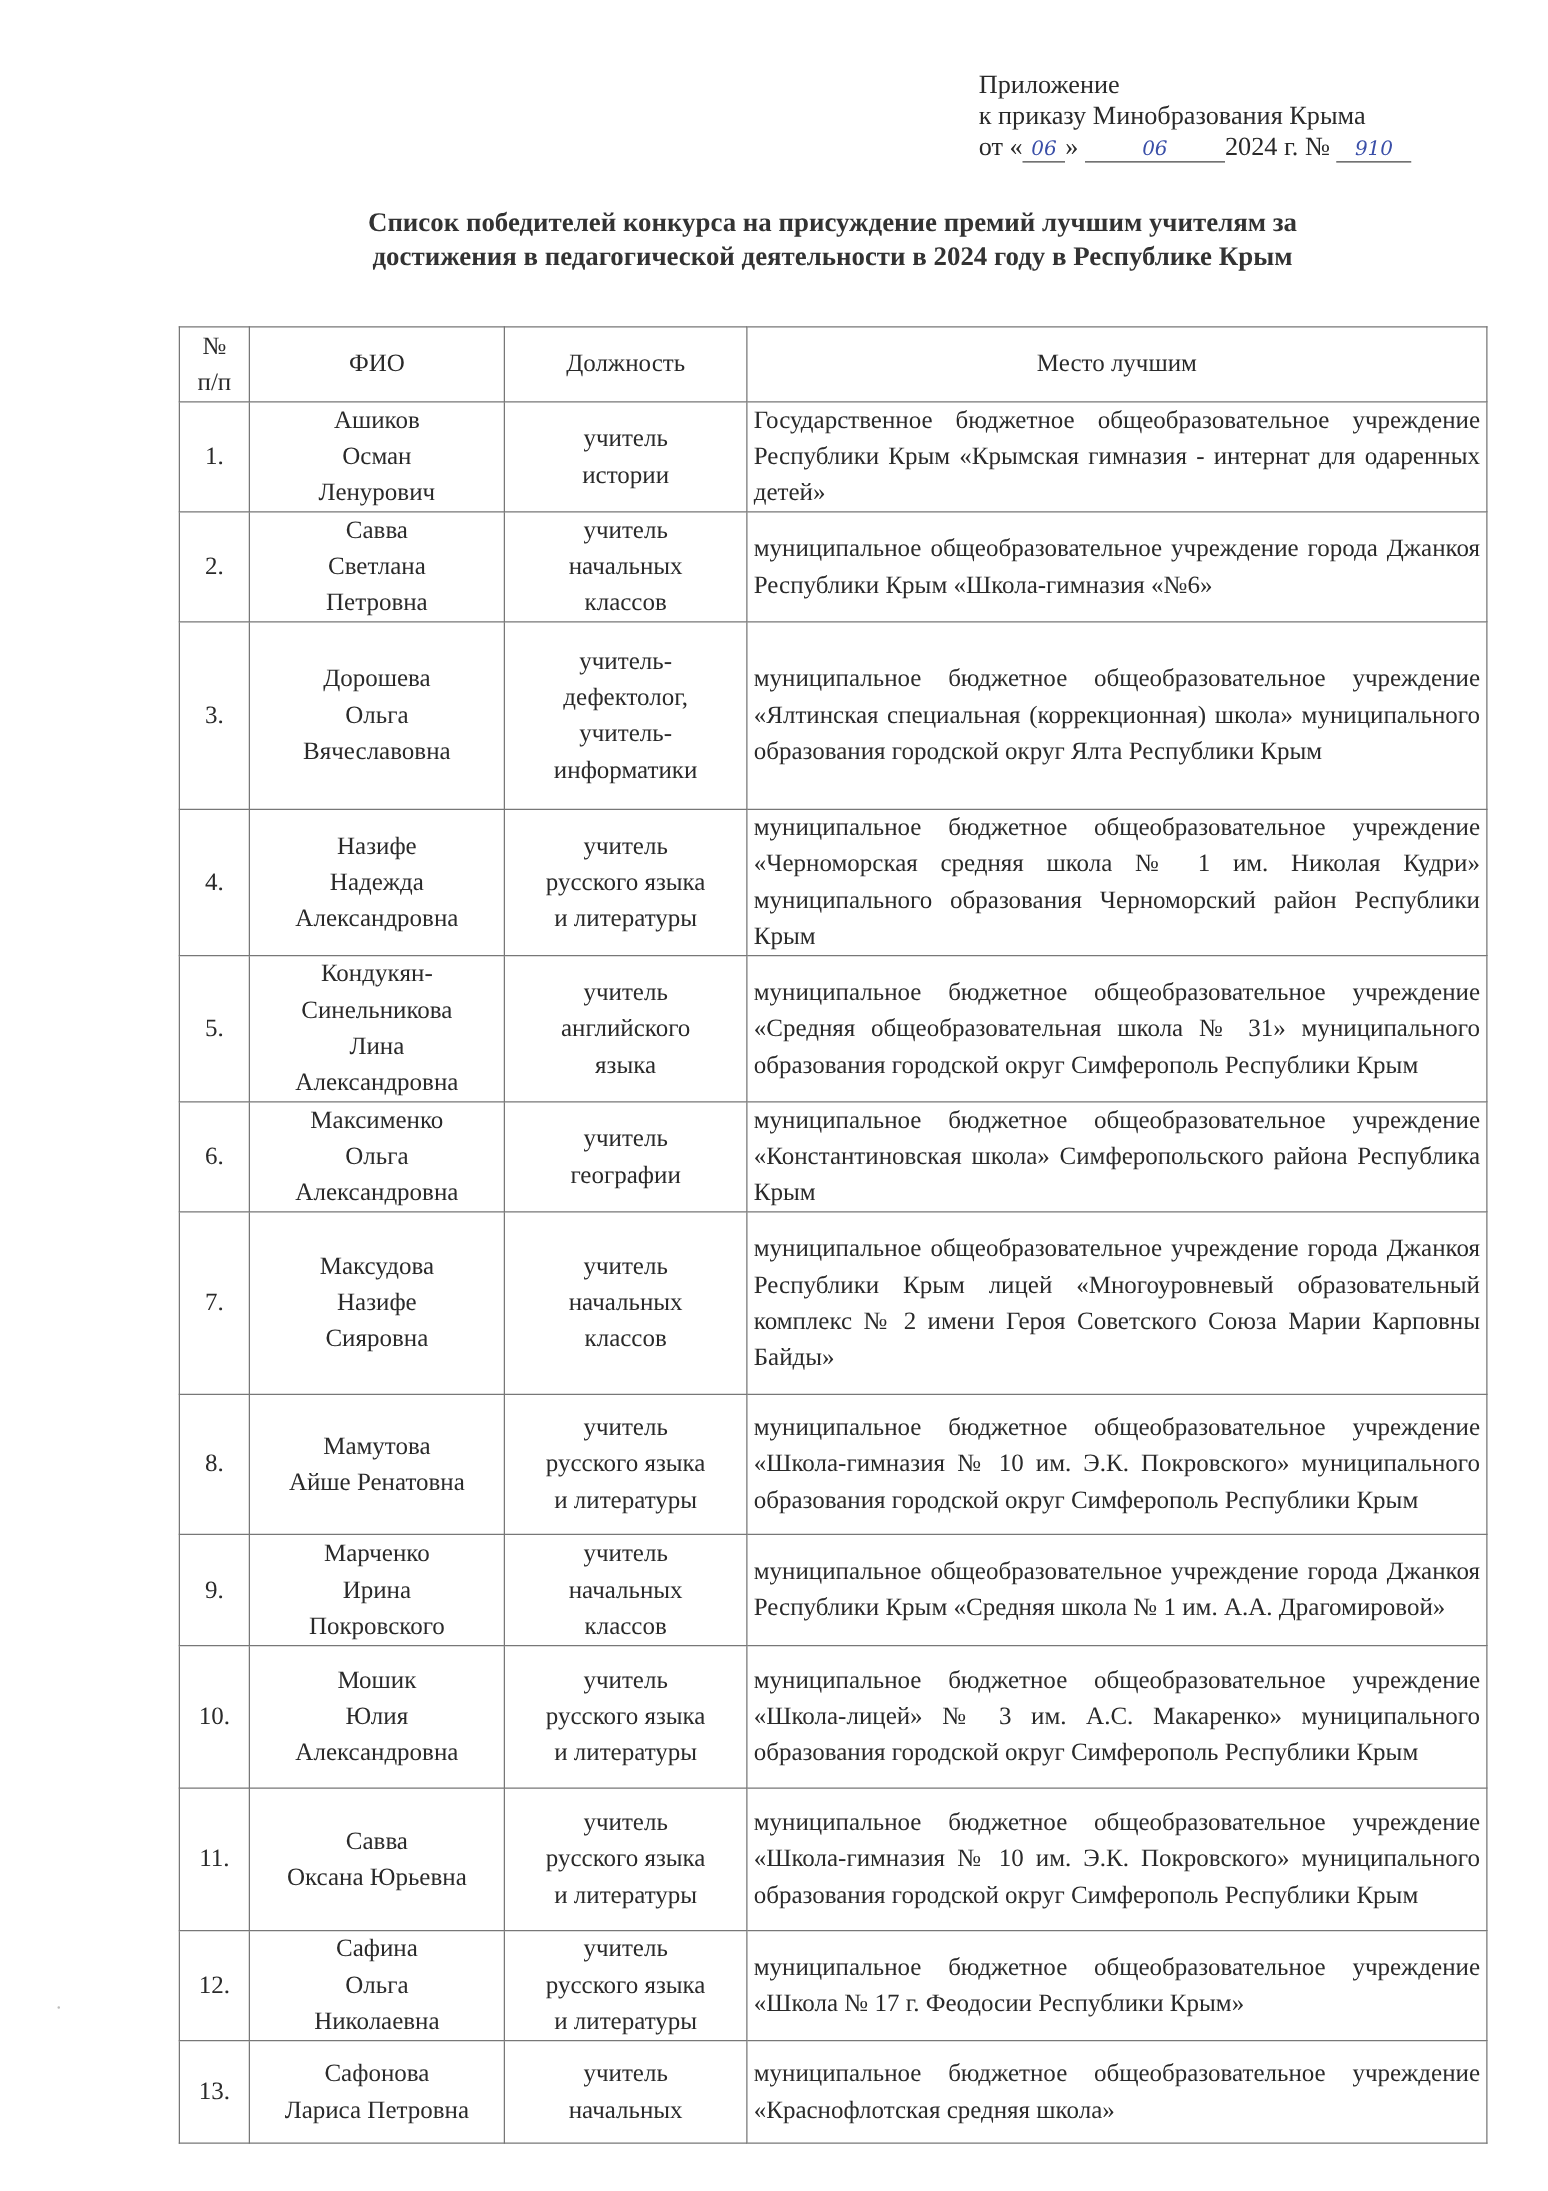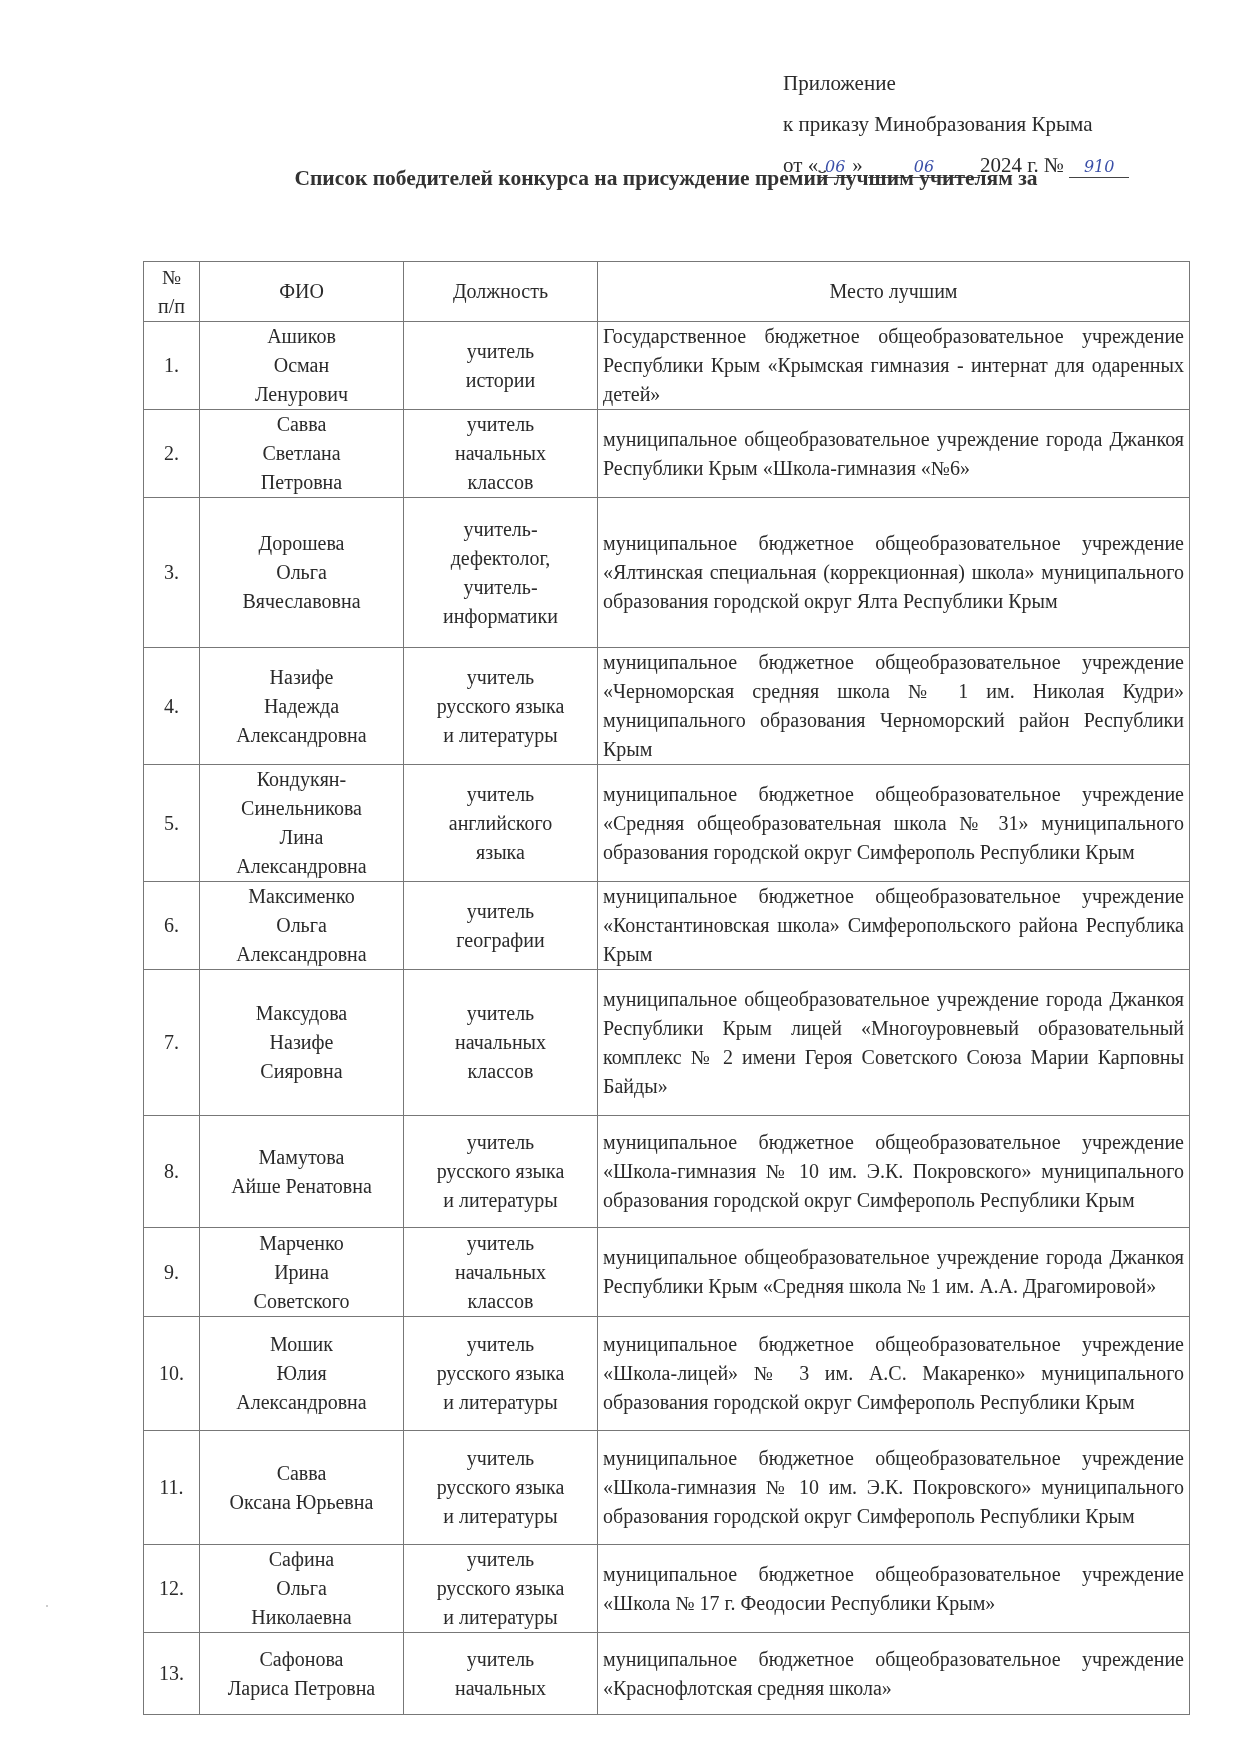--- a/index.html
+++ b/index.html
@@ -5,21 +5,21 @@
   html, body { margin: 0; padding: 0; background: #ffffff; }
   body {
     width: 1238px; height: 1753px; position: relative; overflow: hidden;
     font-family: "Liberation Serif", "DejaVu Serif", serif;
     color: #2a2a2a;
   }
   .appendix {
     position: absolute; left: 783px; top: 55px;
     font-size: 21px; line-height: 25px;
   }
-  .appendix .line { white-space: nowrap; margin-top: 16px; }
+  .appendix .line { white-space: nowrap; }
   .hand {
     display: inline-block; color: #3a4fa8; font-style: italic;
     font-family: "DejaVu Serif", serif; font-size: 16px;
     border-bottom: 1.3px solid #444; text-align: center; line-height: 20px;
   }
   .title {
     position: absolute; left: 143px; width: 1046px; top: 165px;
     text-align: center; font-weight: bold; font-size: 21.5px; line-height: 27px;
     color: #333;
   }
@@ -50,20 +50,21 @@
   <div class="line">к приказу Минобразования Крыма</div>
   <div class="line">
     <span>от «</span><span class="hand" style="width:34px">06</span><span>»</span>
     <span class="hand" style="width:112px">06</span><span>2024 г. №</span>
     <span class="hand" style="width:60px">910</span>
   </div>
 </div>
 
 <div class="title">
   <div>Список победителей конкурса на присуждение премий лучшим учителям за</div>
+  <div>достижения в педагогической деятельности в 2024 году в Республике Крым</div>
 </div>
 
 <table class="winners">
   <colgroup>
       <col class="c1">
       <col class="c2">
       <col class="c3">
       <col class="c4">
     </colgroup>
   <thead>
@@ -187,21 +188,21 @@
           <span>русского языка</span>
           <span>и литературы</span>
         </td>
         <td class="work">муниципальное бюджетное общеобразовательное учреждение «Школа-гимназия № 10 им. Э.К. Покровского» муниципального образования городской округ Симферополь Республики Крым</td>
       </tr>
       <tr style="height: 89px;">
         <td class="num">9.</td>
         <td class="fio">
           <span>Марченко</span>
           <span>Ирина</span>
-          <span>Советского</span>
+          <span>Покровского</span>
         </td>
         <td class="pos">
           <span>учитель</span>
           <span>начальных</span>
           <span>классов</span>
         </td>
         <td class="work">муниципальное общеобразовательное учреждение города Джанкоя Республики Крым «Средняя школа № 1 им. А.А. Драгомировой»</td>
       </tr>
       <tr style="height: 114px;">
         <td class="num">10.</td>

